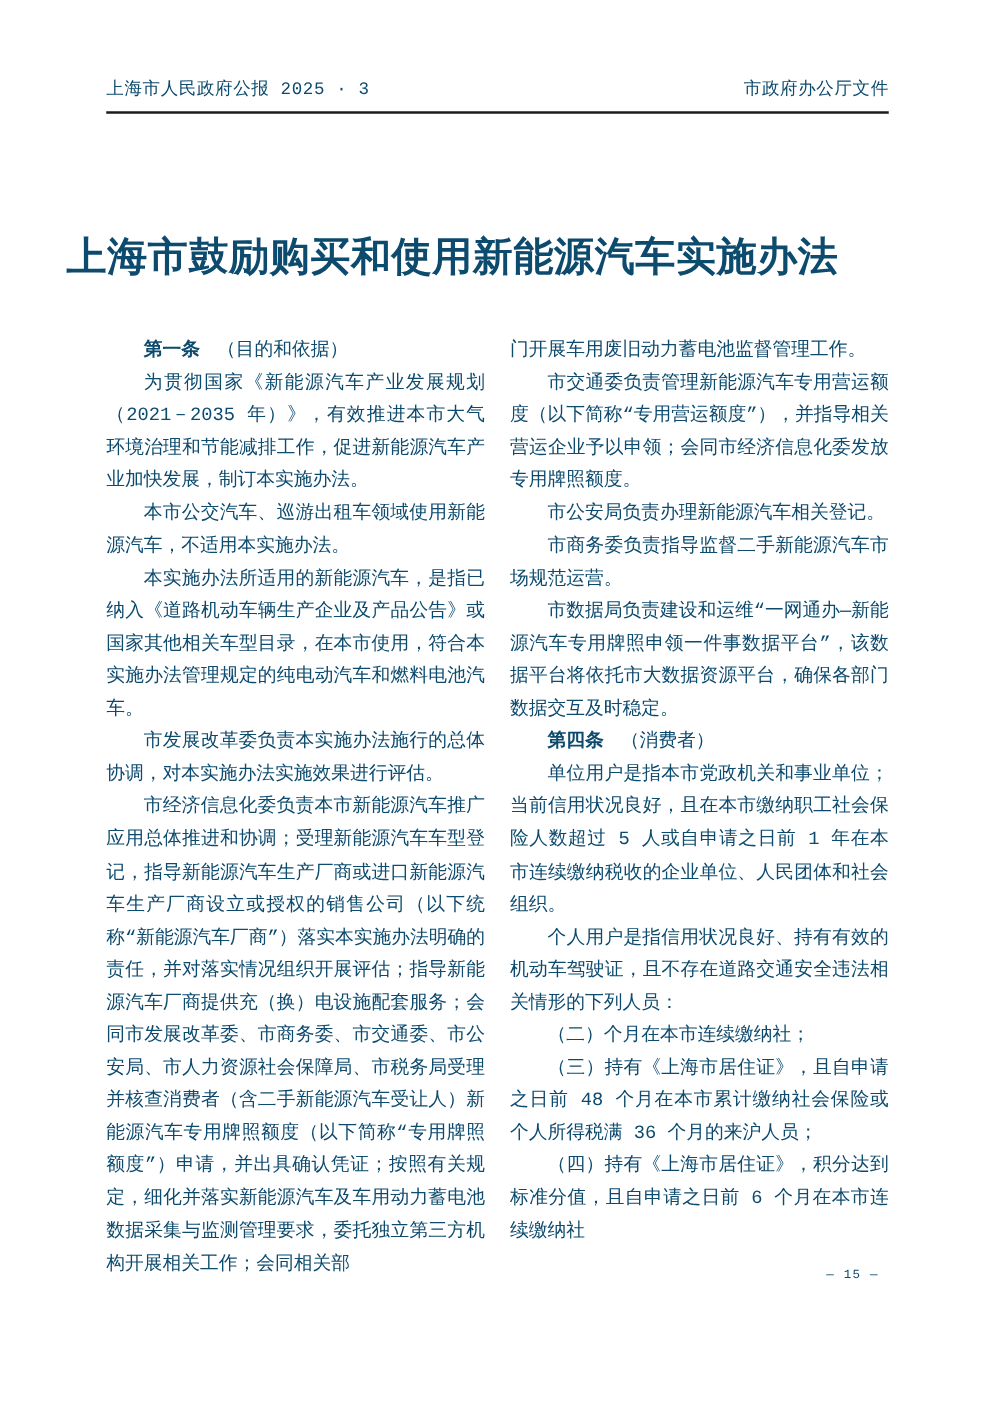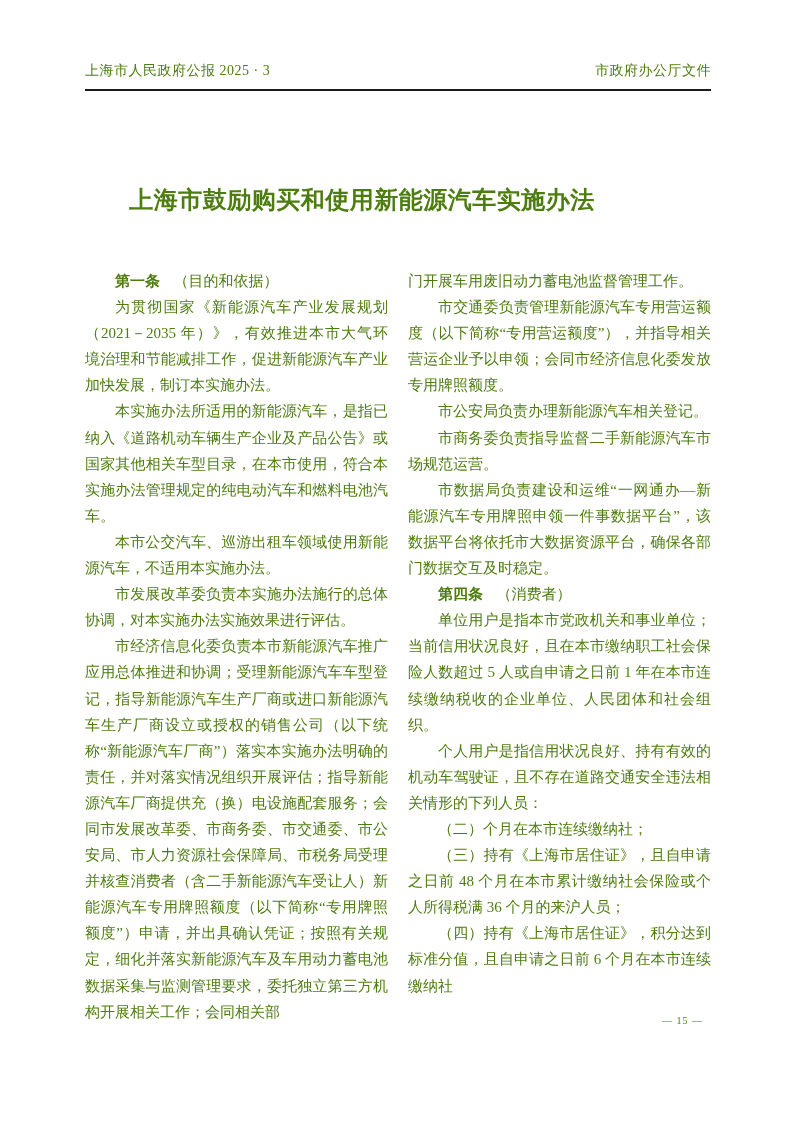--- a/index.html
+++ b/index.html
@@ -6,22 +6,22 @@
     margin: 0;
     padding: 0;
     background: #ffffff;
   }
   .page {
     position: relative;
     width: 793px;
     height: 1122px;
     background: #ffffff;
     overflow: hidden;
-    font-family: Liberation Serif, serif;
-    color: #4d7c0f;
+    font-family: Liberation Mono, monospace;
+    color: #0c4a6e;
   }
   .header {
     position: absolute;
     top: 62px;
     left: 85px;
     width: 626px;
     display: flex;
     justify-content: space-between;
     align-items: flex-end;
     padding-bottom: 9px;
@@ -29,21 +29,21 @@
     font-size: 14px;
     letter-spacing: 0.5px;
   }
   .doc-title {
     position: absolute;
     top: 184px;
     left: 0;
     width: 724px;
     margin: 0;
     text-align: center;
-    font-size: 24px;
+    font-size: 32px;
     font-weight: 700;
     letter-spacing: 0.5px;
   }
   .columns {
     position: absolute;
     top: 268px;
     left: 85px;
     width: 626px;
     height: 758px;
     display: flex;
@@ -88,22 +88,22 @@
     <span class="header-left">上海市人民政府公报 2025 · 3</span>
     <span class="header-right">市政府办公厅文件</span>
   </div>
 
   <h1 class="doc-title">上海市鼓励购买和使用新能源汽车实施办法</h1>
 
   <div class="columns">
     <div class="column" id="col-left">
         <p class="heading"><span class="art-num">第一条</span><span class="art-label">（目的和依据）</span></p>
         <p class="body">为贯彻国家《新能源汽车产业发展规划（2021－2035 年）》，有效推进本市大气环境治理和节能减排工作，促进新能源汽车产业加快发展，制订本实施办法。</p>
+        <p class="body">本市公交汽车、巡游出租车领域使用新能源汽车，不适用本实施办法。</p>
         <p class="body">本实施办法所适用的新能源汽车，是指已纳入《道路机动车辆生产企业及产品公告》或国家其他相关车型目录，在本市使用，符合本实施办法管理规定的纯电动汽车和燃料电池汽车。</p>
-        <p class="body">本市公交汽车、巡游出租车领域使用新能源汽车，不适用本实施办法。</p>
         <p class="body">市发展改革委负责本实施办法施行的总体协调，对本实施办法实施效果进行评估。</p>
         <p class="body">市经济信息化委负责本市新能源汽车推广应用总体推进和协调；受理新能源汽车车型登记，指导新能源汽车生产厂商或进口新能源汽车生产厂商设立或授权的销售公司（以下统称“新能源汽车厂商”）落实本实施办法明确的责任，并对落实情况组织开展评估；指导新能源汽车厂商提供充（换）电设施配套服务；会同市发展改革委、市商务委、市交通委、市公安局、市人力资源社会保障局、市税务局受理并核查消费者（含二手新能源汽车受让人）新能源汽车专用牌照额度（以下简称“专用牌照额度”）申请，并出具确认凭证；按照有关规定，细化并落实新能源汽车及车用动力蓄电池数据采集与监测管理要求，委托独立第三方机构开展相关工作；会同相关部</p>
       </div>
     <div class="column" id="col-right">
         <p class="continuation">门开展车用废旧动力蓄电池监督管理工作。</p>
         <p class="body">市交通委负责管理新能源汽车专用营运额度（以下简称“专用营运额度”），并指导相关营运企业予以申领；会同市经济信息化委发放专用牌照额度。</p>
         <p class="body">市公安局负责办理新能源汽车相关登记。</p>
         <p class="body">市商务委负责指导监督二手新能源汽车市场规范运营。</p>
         <p class="body">市数据局负责建设和运维“一网通办—新能源汽车专用牌照申领一件事数据平台”，该数据平台将依托市大数据资源平台，确保各部门数据交互及时稳定。</p>
         <p class="heading"><span class="art-num">第四条</span><span class="art-label">（消费者）</span></p>

